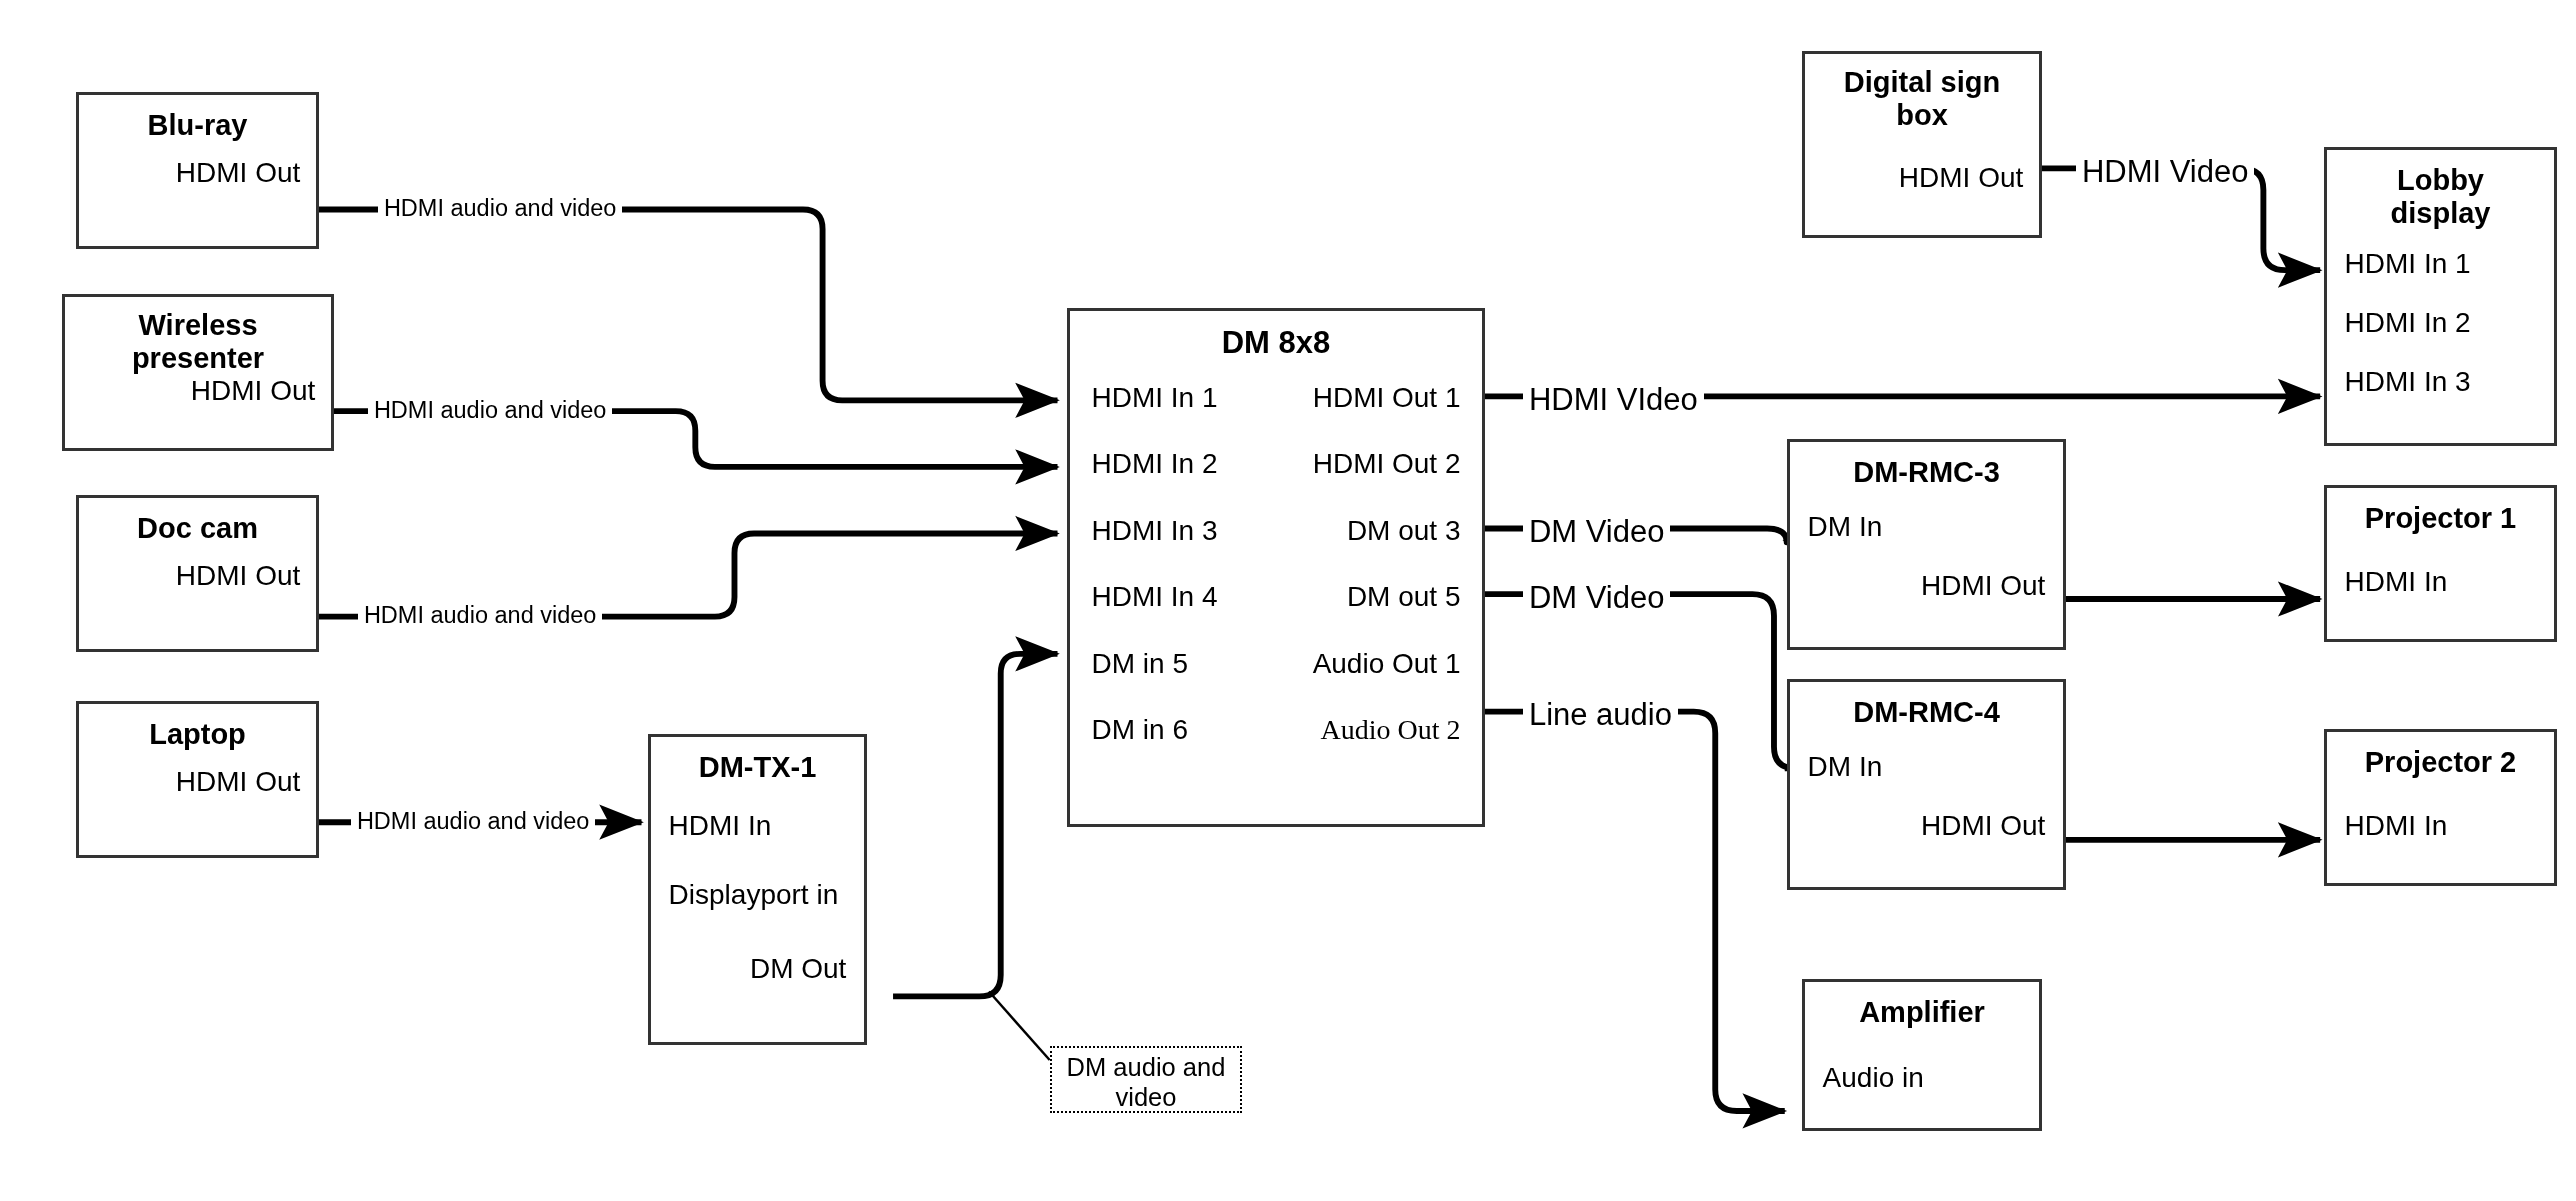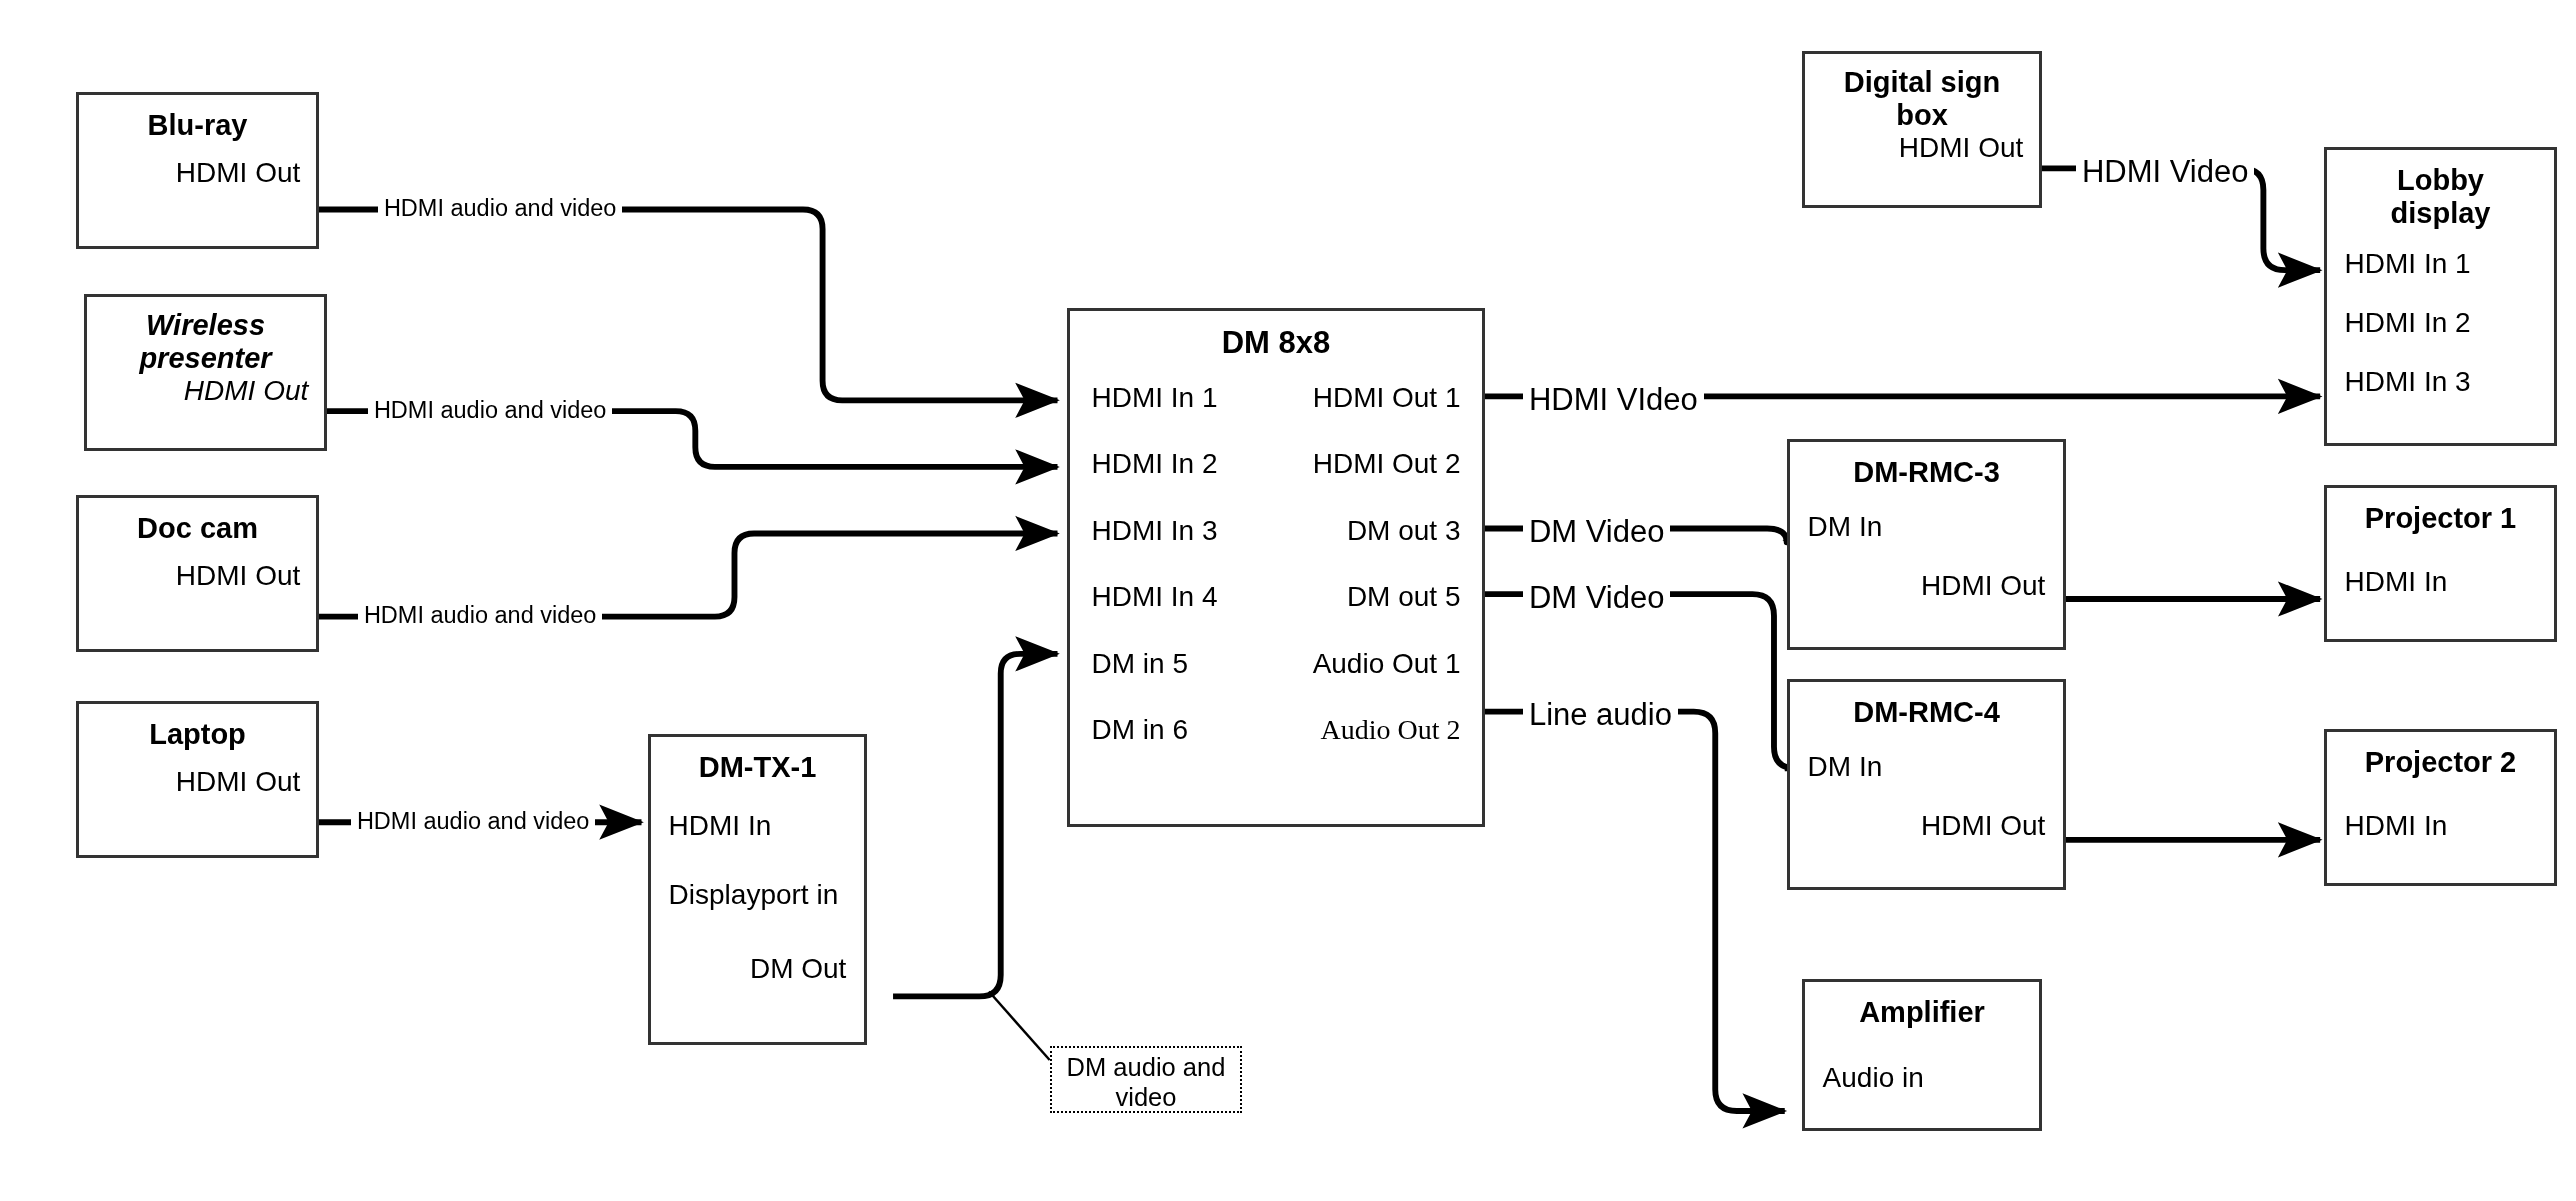--- a/index.html
+++ b/index.html
@@ -127,21 +127,21 @@
     <path d="M 1010,1013 L 1072,1083" fill="none" stroke="#000000" stroke-width="2.5"></path>
   </svg>
 
   <div class="box" style="left:76px; top:92px; width:243px; height:157px; padding:13.7px 15.7px;">
     <div class="box-title t-30">Blu-ray</div>
     <div style="flex:1"></div>
     <div class="port right p-29">HDMI Out</div>
     <div style="height:43px"></div>
   </div>
 
-  <div class="box" style="left:84px; top:294px; width:243px; height:157px; padding:11.7px 15.7px;font-style:italic;">
+  <div class="box" style="left:62px; top:294px; width:272px; height:157px; padding:11.7px 15.7px;">
     <div class="box-title t-30" style="max-width:147px; margin:0 auto;">Wireless presenter</div>
     <div style="flex:1"></div>
     <div class="port right p-29">HDMI Out</div>
     <div style="height:29px"></div>
   </div>
 
   <div class="box" style="left:76px; top:495px; width:243px; height:157px; padding:13.7px 15.7px;">
     <div class="box-title t-30">Doc cam</div>
     <div style="flex:1"></div>
     <div class="port right p-29">HDMI Out</div>
@@ -183,21 +183,21 @@
         <div class="port right p-29" style="height:66px;">HDMI Out 1</div>
         <div class="port right p-29" style="height:67px;">HDMI Out 2</div>
         <div class="port right p-29" style="height:66px;">DM out 3</div>
         <div class="port right p-29" style="height:67px;">DM out 5</div>
         <div class="port right p-29" style="height:66px;">Audio Out 1</div>
         <div class="port right p-29" style="height:66px;font-family:Liberation Serif, serif;">Audio Out 2</div>
       </div>
     </div>
   </div>
 
-  <div class="box" style="left:1802px; top:51px; width:240px; height:157px; padding:11.7px 15.7px;">
+  <div class="box" style="left:1802px; top:51px; width:240px; height:187px; padding:11.7px 15.7px;">
     <div class="box-title t-30" style="max-width:157px; margin:0 auto;">Digital sign box</div>
     <div style="flex:1"></div>
     <div class="port right p-29">HDMI Out</div>
     <div style="height:29px"></div>
   </div>
 
   <div class="box" style="left:2324px; top:147px; width:233px; height:299px; padding:13.7px 17.6px;">
     <div class="box-title t-30" style="max-width:127px; margin:0 auto;">Lobby display</div>
     <div style="height:17.6px"></div>
     <div class="port left p-29" style="height:59px;">HDMI In 1</div>

